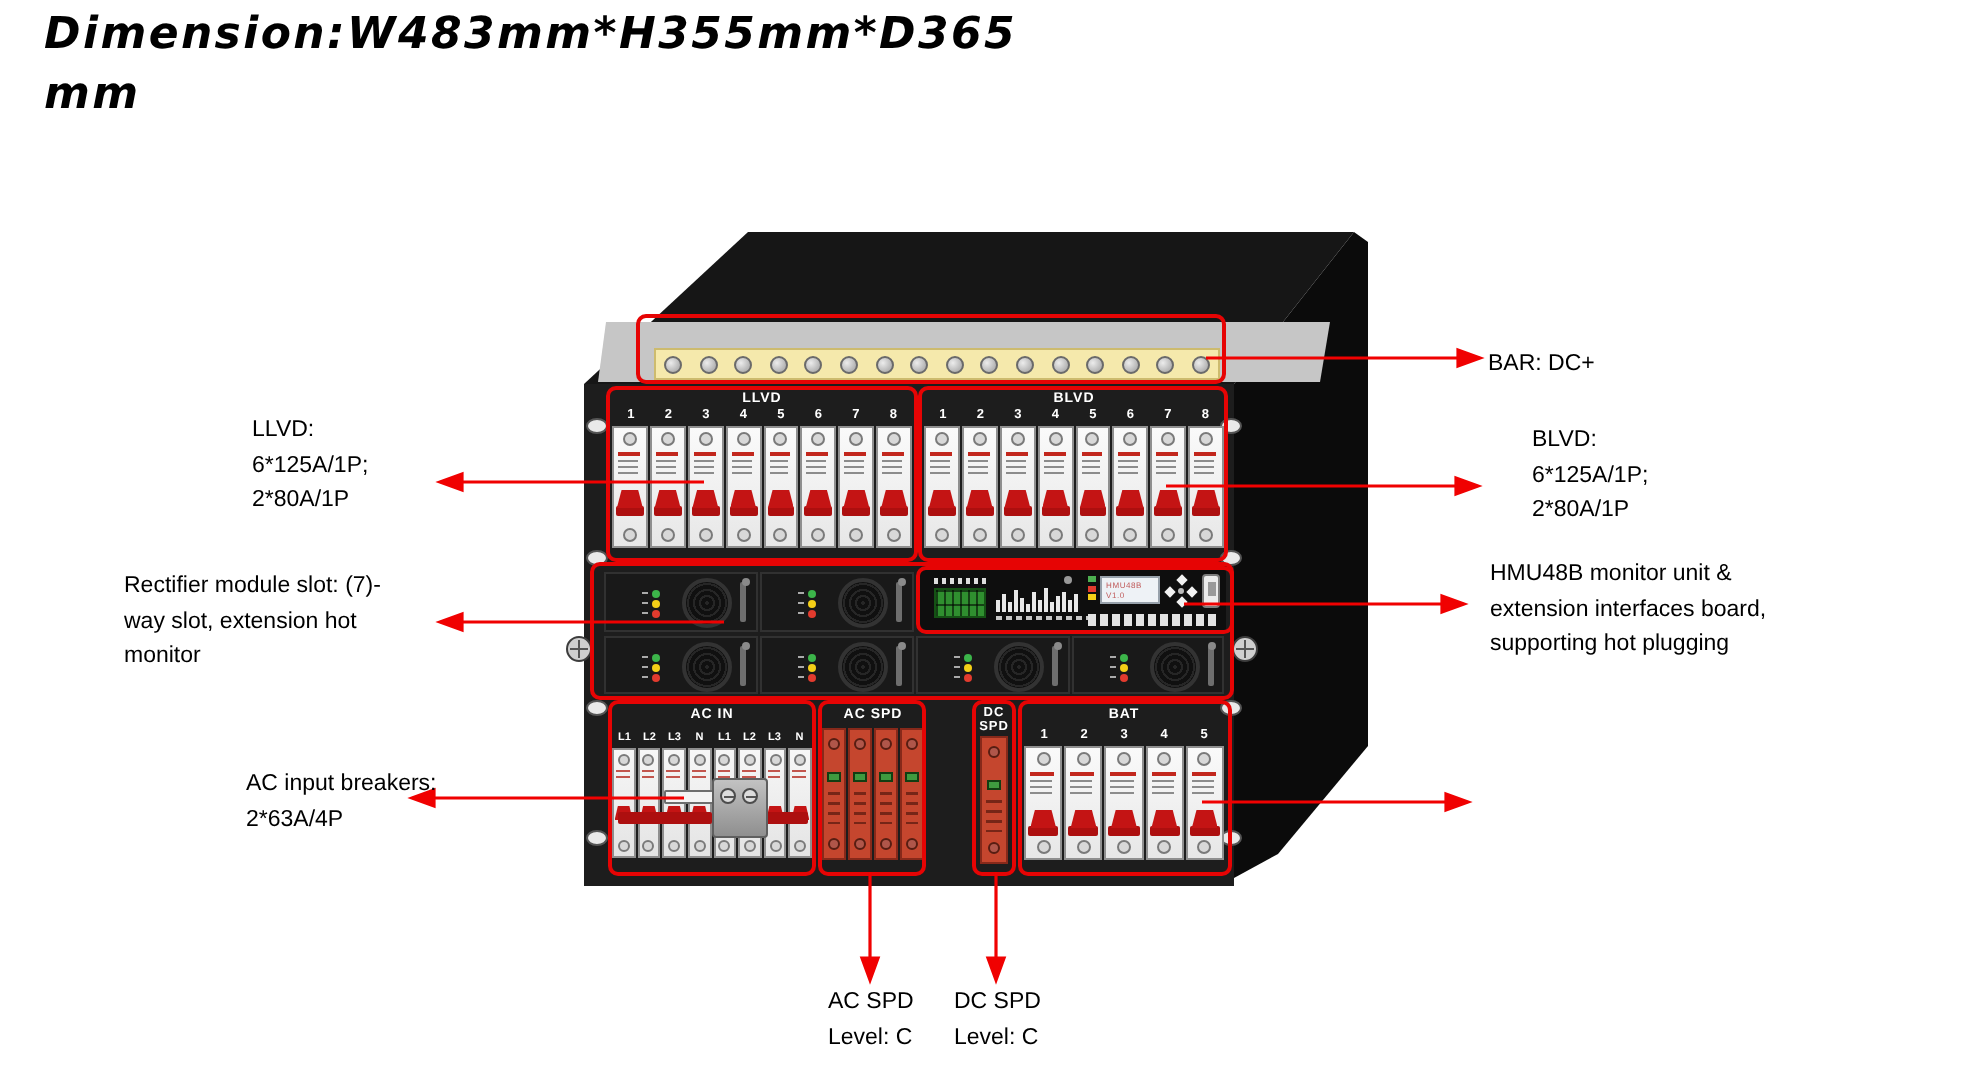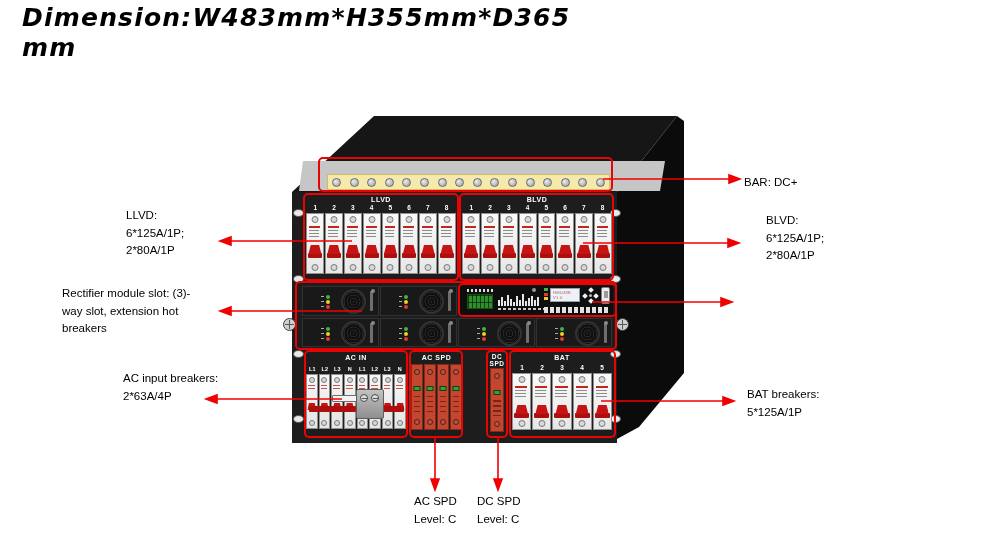--- a/index.html
+++ b/index.html
@@ -3,21 +3,21 @@
 <meta charset="utf-8">
 <style>
   html,body{margin:0;padding:0;background:#fff;}
   .stage{position:relative;width:982px;height:541px;background:#ffffff;overflow:hidden;
          font-family:"Liberation Sans",sans-serif;color:#000;}
   .abs{position:absolute;}
   i{display:block;position:absolute;font-style:normal;}
 
   
   .title{left:22px;top:3px;font-family:"DejaVu Sans",sans-serif;font-weight:bold;font-style:italic;
-         font-size:25px;line-height:30px;letter-spacing:1.2px;color:#000;white-space:pre;}
+         font-size:22px;line-height:30px;letter-spacing:1.2px;color:#000;white-space:pre;}
 
   
   svg.layer{position:absolute;left:0;top:0;pointer-events:none;}
 
   
   .front{left:292px;top:192px;width:325px;height:251px;background:#1d1d1d;}
   .ovalscrew{width:9px;height:6px;border-radius:50%;background:#e9e9e9;border:1px solid #555;}
   .roundscrew{width:11px;height:11px;border-radius:50%;background:#cfcfcf;border:1px solid #3d3d3d;}
   .roundscrew::before,.roundscrew::after{content:"";position:absolute;background:#555;}
   .roundscrew::before{left:1px;right:1px;top:5px;height:1px;}
@@ -602,19 +602,19 @@
       <line x1="435" y1="436" x2="435" y2="481"></line>
       <polygon points="435,490 431,479 439,479"></polygon>
       <line x1="498" y1="436" x2="498" y2="481"></line>
       <polygon points="498,490 494,479 502,479"></polygon>
     </g>
   </svg>
 
   <div class="abs callout" style="left:744px;top:174px"><span>BAR: DC+</span></div>
   <div class="abs callout" style="left:126px;top:207px"><span>LLVD:</span><br><span>6*125A/1P;</span><br><span>2*80A/1P</span></div>
   <div class="abs callout" style="left:766px;top:212px"><span>BLVD:</span><br><span>6*125A/1P;</span><br><span>2*80A/1P</span></div>
-  <div class="abs callout" style="left:62px;top:285px"><span>Rectifier module slot: (3)-</span><br><span>way slot, extension hot</span><br><span>breakers</span></div>
-  <div class="abs callout" style="left:123px;top:370px"><span>AC input breakers:</span><br><span>2*63A/4P</span></div>
-  <div class="abs callout" style="left:747px;top:386px"><span>BAT breakers:</span><br><span>5*125A/1P</span></div>
+  <div class="abs callout" style="left:62px;top:285px"><span>Rectifier module slot: (7)-</span><br><span>way slot, extension hot</span><br><span>monitor</span></div>
+  <div class="abs callout" style="left:745px;top:279px"><span>HMU48B monitor unit &amp;</span><br><span>extension interfaces board,</span><br><span>supporting hot plugging</span></div>
+  <div class="abs callout" style="left:123px;top:384px"><span>AC input breakers:</span><br><span>2*63A/4P</span></div>
   <div class="abs callout" style="left:414px;top:493px"><span>AC SPD</span><br><span>Level: C</span></div>
   <div class="abs callout" style="left:477px;top:493px"><span>DC SPD</span><br><span>Level: C</span></div>
 
 </div>
 
 </body></html>

